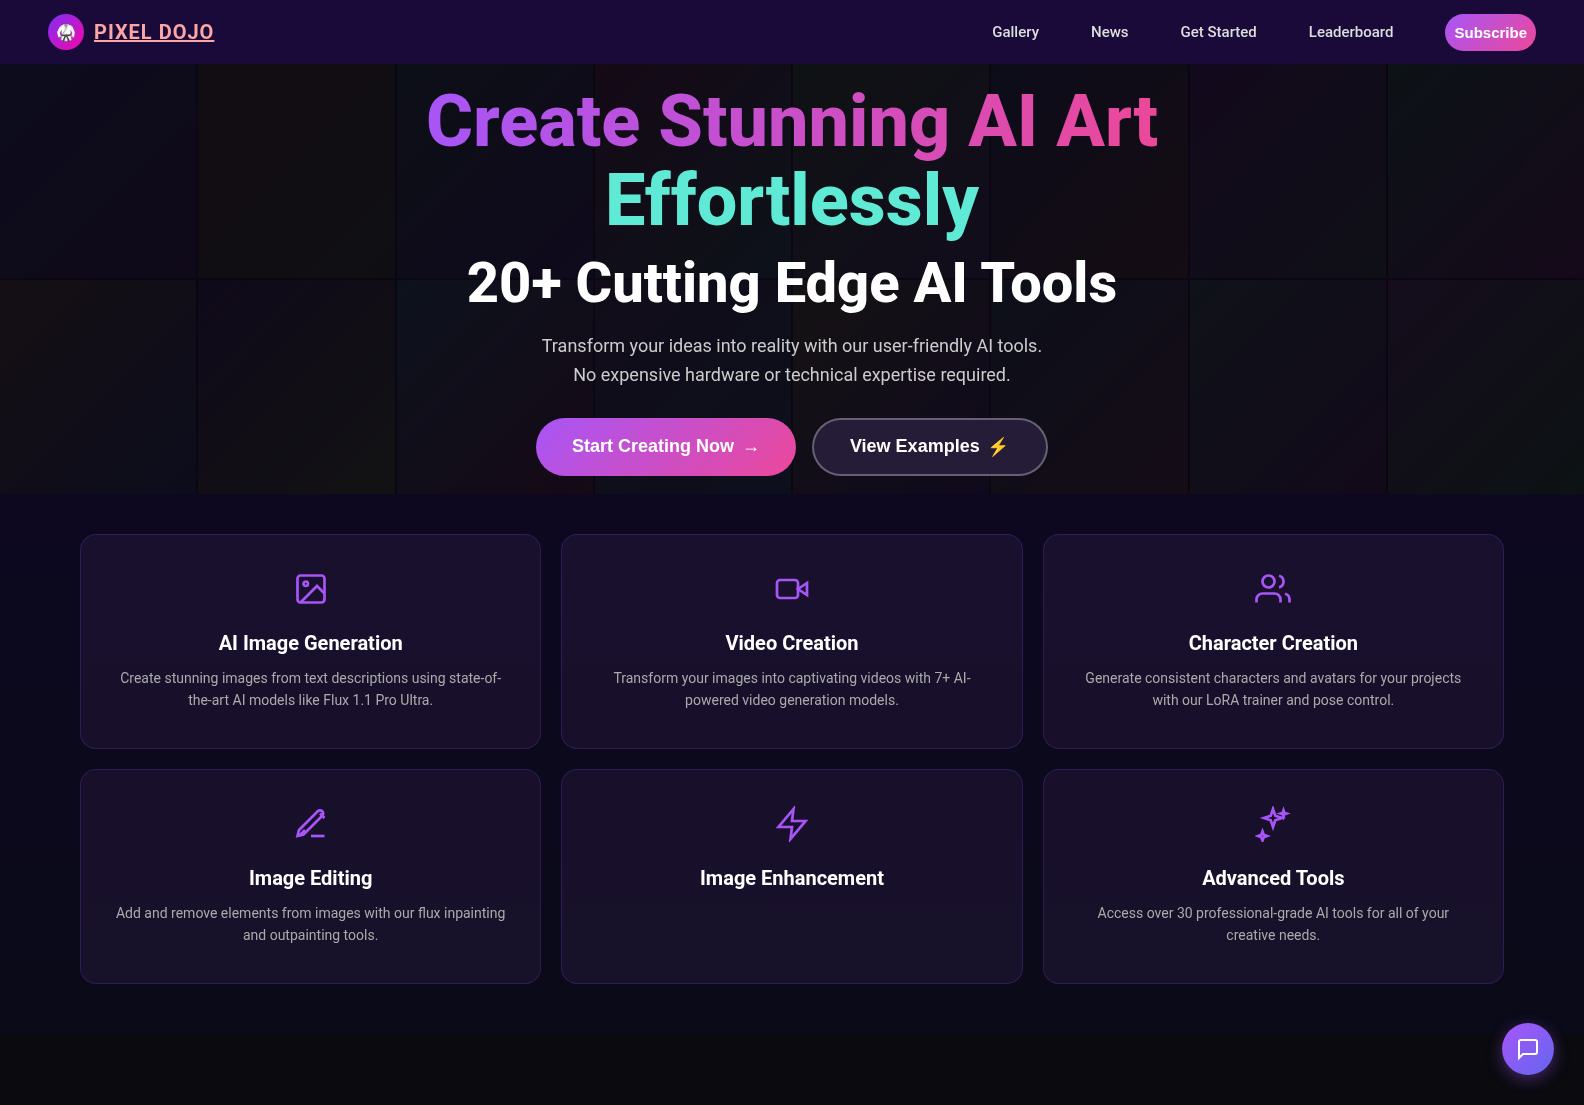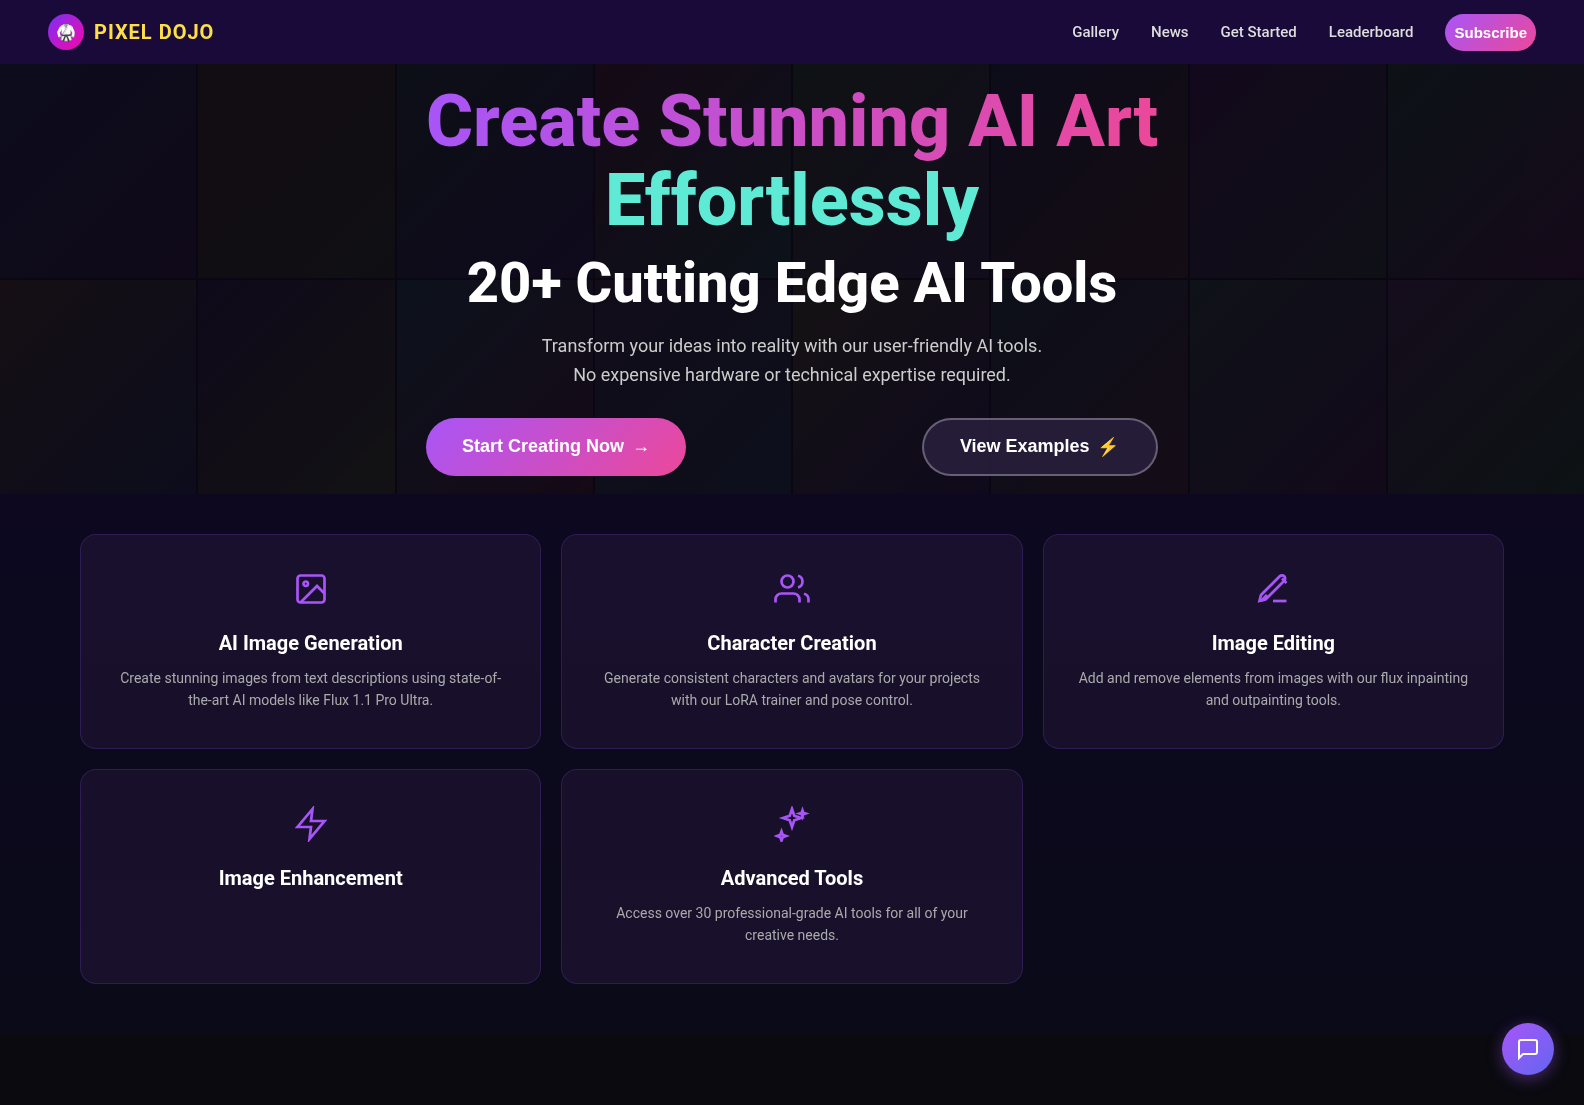--- a/index.html
+++ b/index.html
@@ -34,27 +34,28 @@
       background: linear-gradient(135deg, #7b2ff7, #f707a8);
       border-radius: 50%;
       display: flex;
       align-items: center;
       justify-content: center;
       font-size: 16px;
     }
     .logo-text {
       font-size: 20px;
       font-weight: 700;
-      color: #fde047;
+      color: #fca5a5;
       letter-spacing: 1px;
+      text-decoration: underline;
     }
     .navbar-links {
       display: flex;
       align-items: center;
-      gap: 32px;
+      gap: 52px;
     }
     .nav-link {
       color: #ddd;
       font-size: 15px;
       font-weight: 500;
       cursor: pointer;
       text-decoration: none;
     }
     .subscribe-btn {
       background: linear-gradient(135deg, #a855f7, #ec4899);
@@ -142,21 +143,21 @@
     .hero-description {
       font-size: 18px;
       color: #ccc;
       line-height: 1.6;
       max-width: 600px;
       margin: 0 auto 28px;
     }
     .hero-buttons {
       display: flex;
       gap: 16px;
-      justify-content: space-between;
+      justify-content: center;
     }
     .btn-primary {
       background: linear-gradient(135deg, #a855f7, #ec4899);
       color: #fff;
       border: none;
       border-radius: 50px;
       padding: 16px 36px;
       font-size: 18px;
       font-weight: 600;
       cursor: pointer;
@@ -302,20 +303,30 @@
         <svg viewBox="0 0 24 24">
           <rect x="3" y="3" width="18" height="18" rx="2"></rect>
             <circle cx="8.5" cy="8.5" r="1.5"></circle>
             <polyline points="21 15 16 10 5 21"></polyline>
         </svg>
       </span>
       <div class="feature-title">AI Image Generation</div>
       <div class="feature-desc">Create stunning images from text descriptions using state-of-the-art AI models like Flux 1.1 Pro Ultra.</div>
     </div>
 
+    <div class="feature-card">
+      <span class="feature-icon">
+        <svg viewBox="0 0 24 24">
+          <rect x="2" y="6" width="14" height="12" rx="2"></rect>
+            <polygon points="22 8 16 12 22 16 22 8"></polygon>
+        </svg>
+      </span>
+      <div class="feature-title">Video Creation</div>
+      <div class="feature-desc">Transform your images into captivating videos with 7+ AI-powered video generation models.</div>
+    </div>
 
     <div class="feature-card">
       <span class="feature-icon">
         <svg viewBox="0 0 24 24">
           <path d="M17 21v-2a4 4 0 0 0-4-4H5a4 4 0 0 0-4 4v2"></path>
             <circle cx="9" cy="7" r="4"></circle>
           <path d="M23 21v-2a4 4 0 0 0-3-3.87"></path>
             <path d="M16 3.13a4 4 0 0 1 0 7.75"></path>
         </svg>
       </span>

